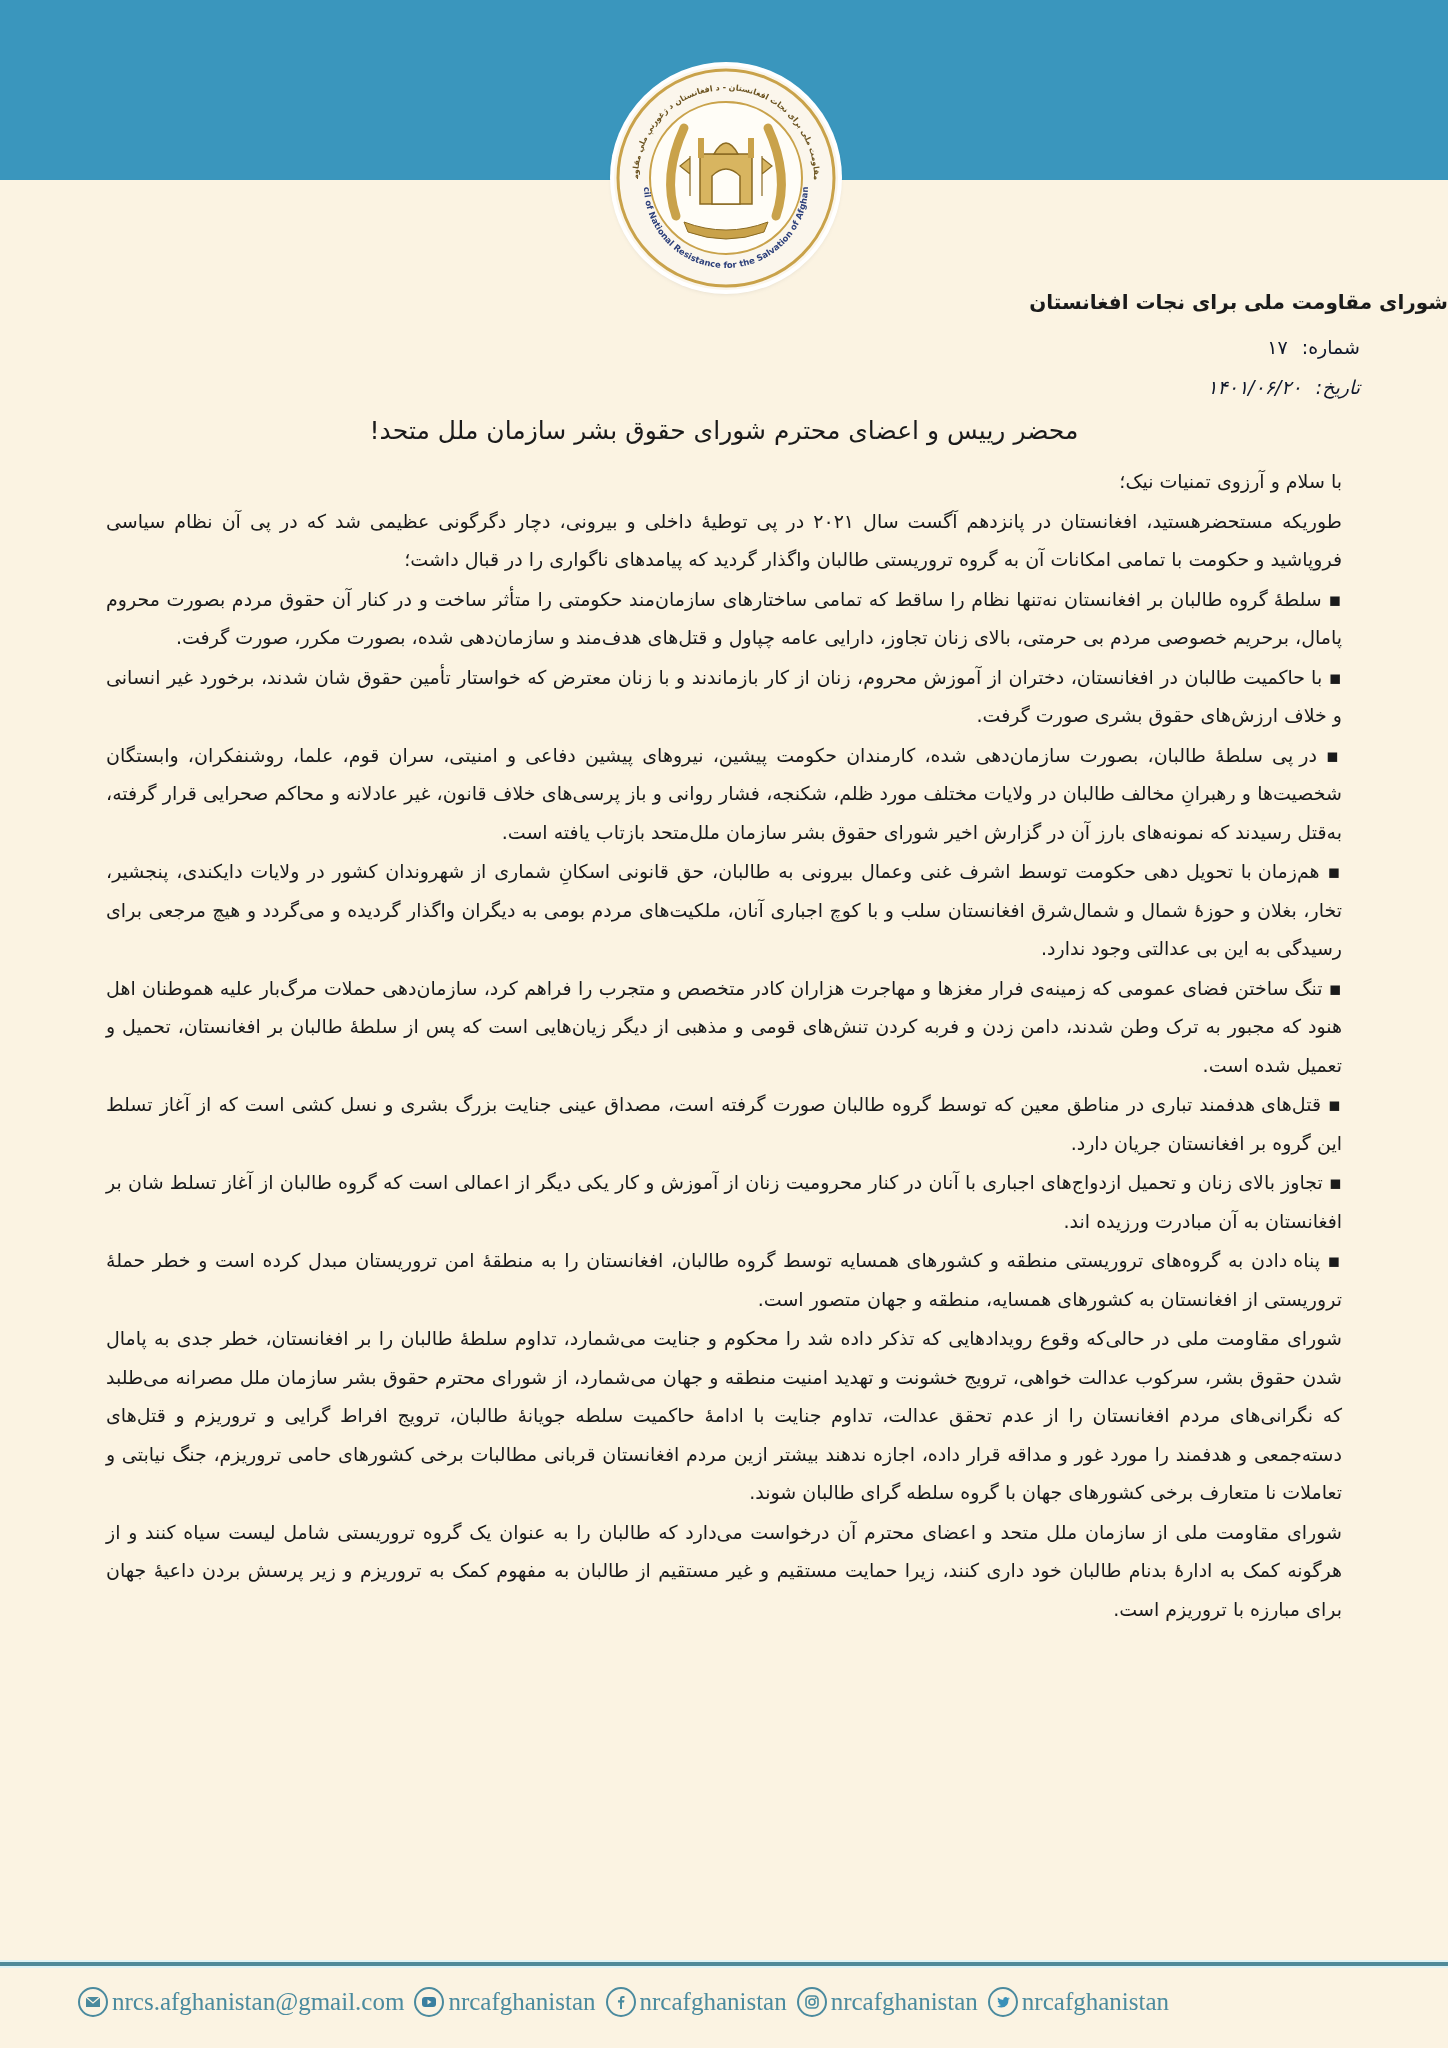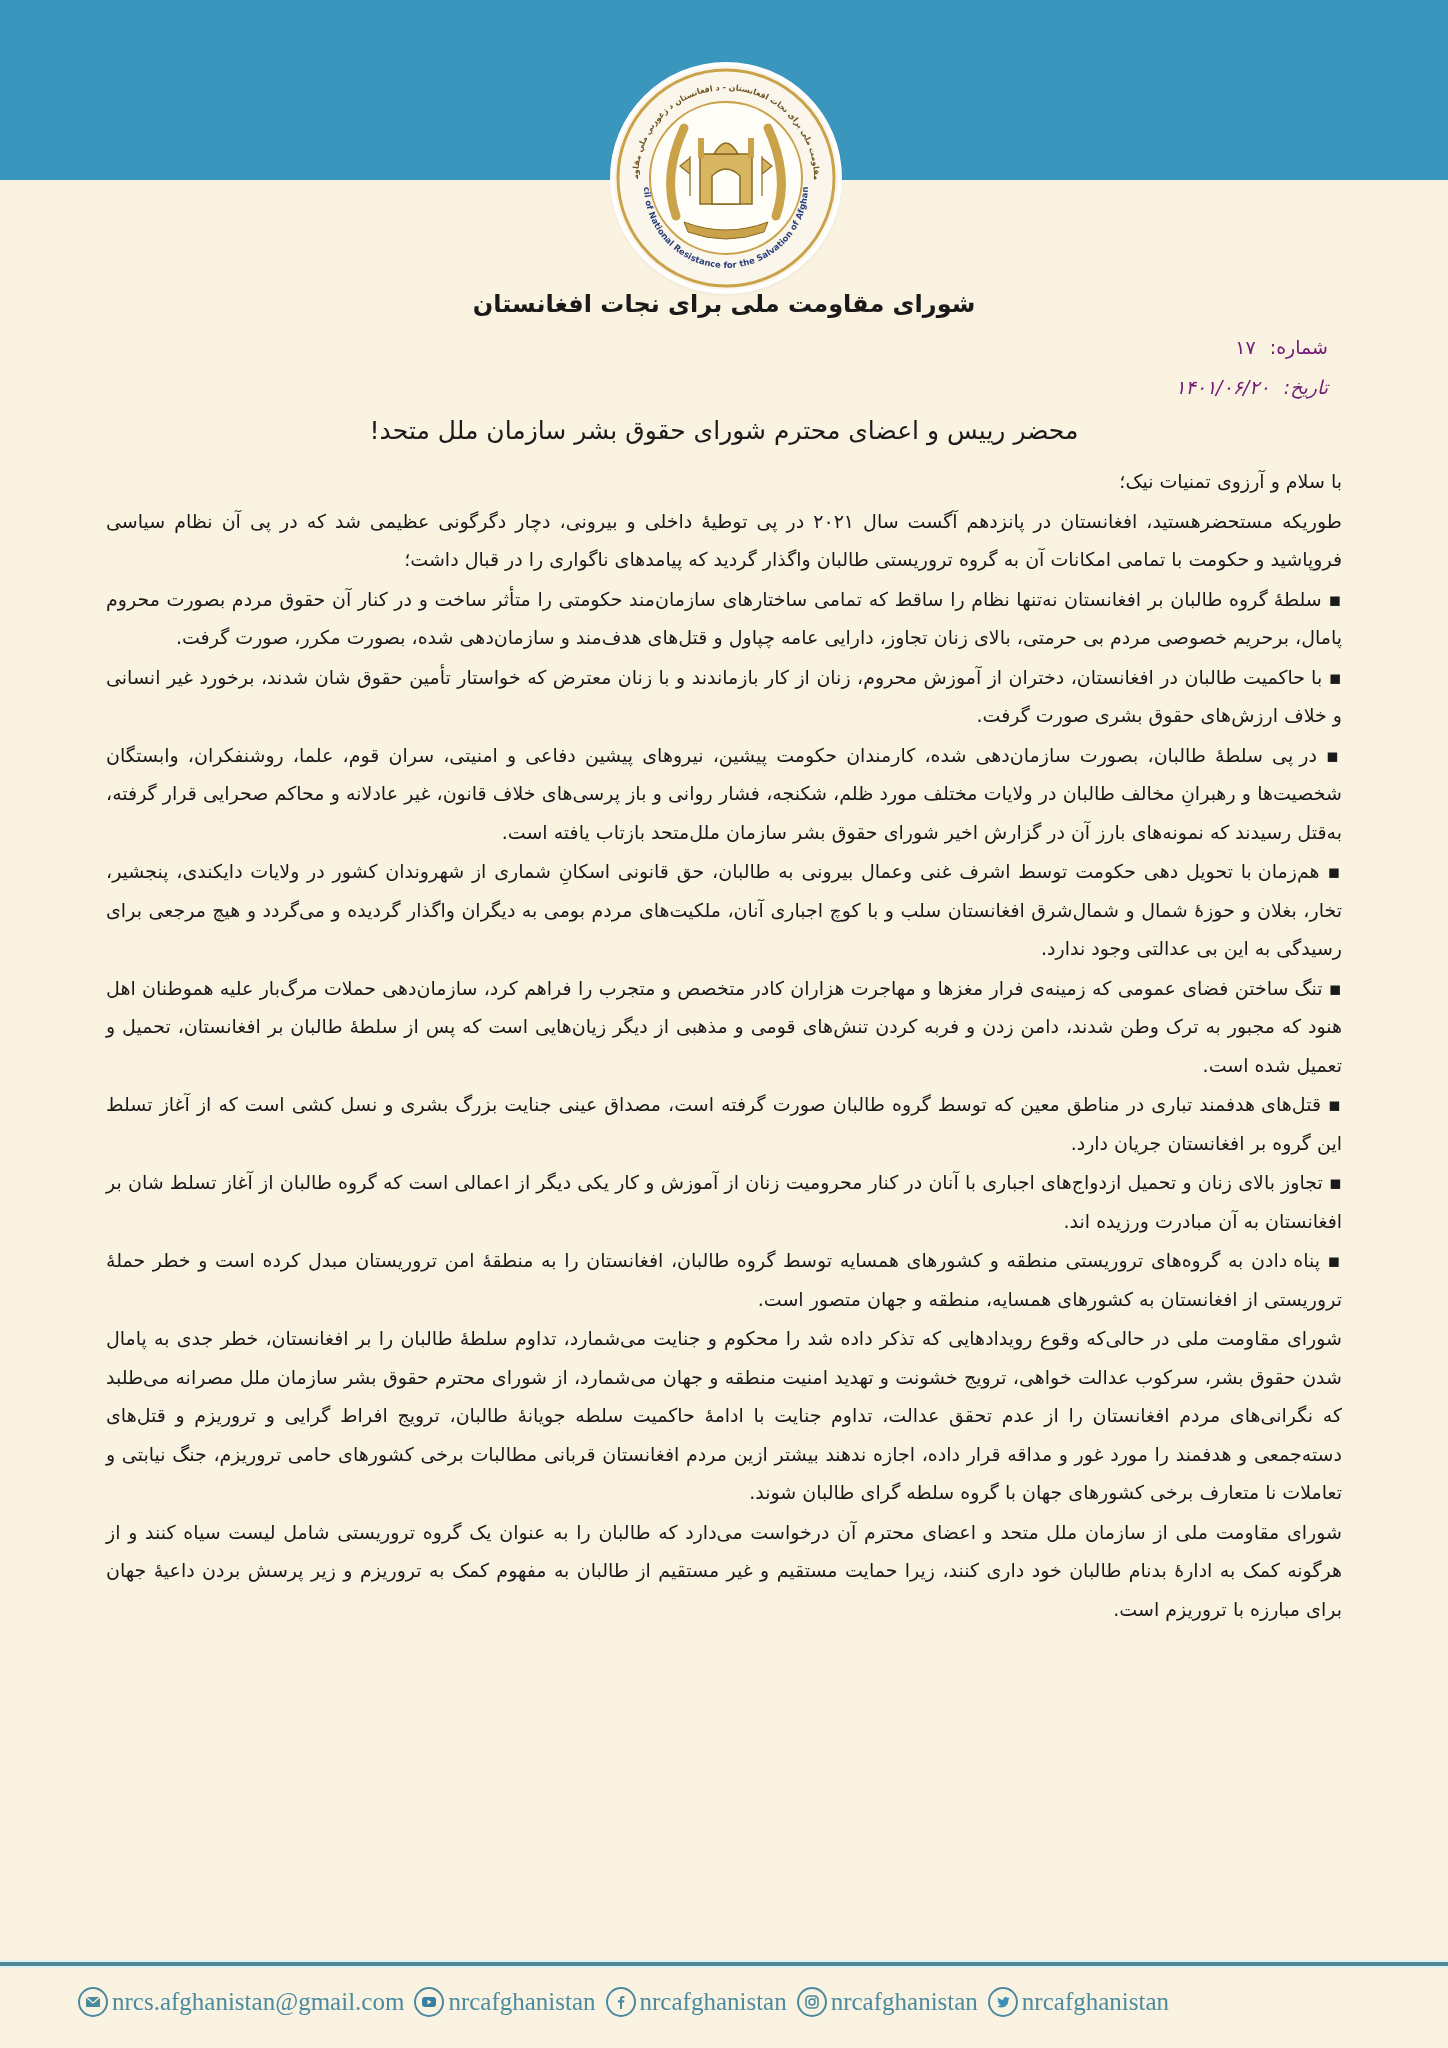--- a/index.html
+++ b/index.html
@@ -14,25 +14,25 @@
     background: #3a96bd;
   }
   .seal {
     position: absolute; left: 614px; top: 66px; width: 224px; height: 224px;
     border-radius: 50%;
     background: #fbf6ec;
     box-shadow: 0 0 0 4px #fff, 0 2px 6px rgba(0,0,0,0.2);
   }
   .seal svg { width: 224px; height: 224px; display: block; }
   .org-title {
-    position: absolute; left: 0; right: 0; top: 290px; text-align: center;
-    font-size: 24px; font-weight: bold; direction: rtl;
+    position: absolute; left: 0; right: 0; top: 290px; text-align: right;
+    font-size: 20px; font-weight: bold; direction: rtl;
   }
   .meta {
-    position: absolute; right: 120px; direction: rtl; font-size: 19px; color: #701a75;
+    position: absolute; right: 88px; direction: rtl; font-size: 19px; color: #0f172a;
   }
   .meta .lbl { margin-left: 8px; }
   .meta-number { top: 336px; }
   .meta-date { top: 376px; font-style: italic; }
   .salutation {
     position: absolute; left: 0; right: 0; top: 416px; text-align: center;
     direction: rtl; font-size: 25px; font-weight: normal;
   }
   .body-text {
     position: absolute; left: 106px; right: 106px; top: 462px;

